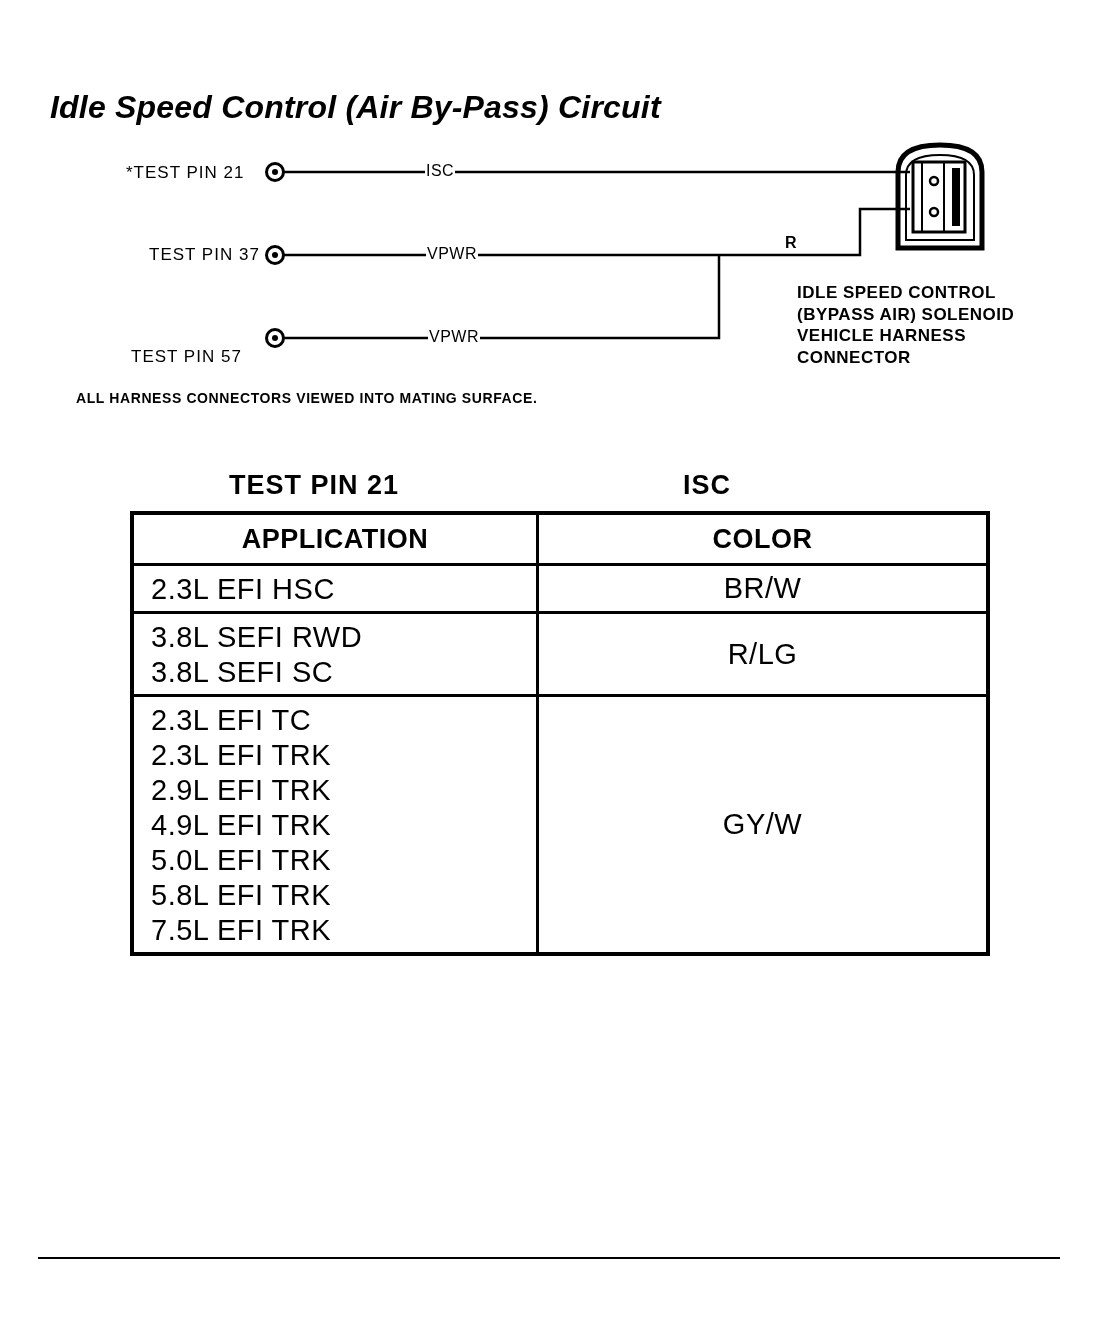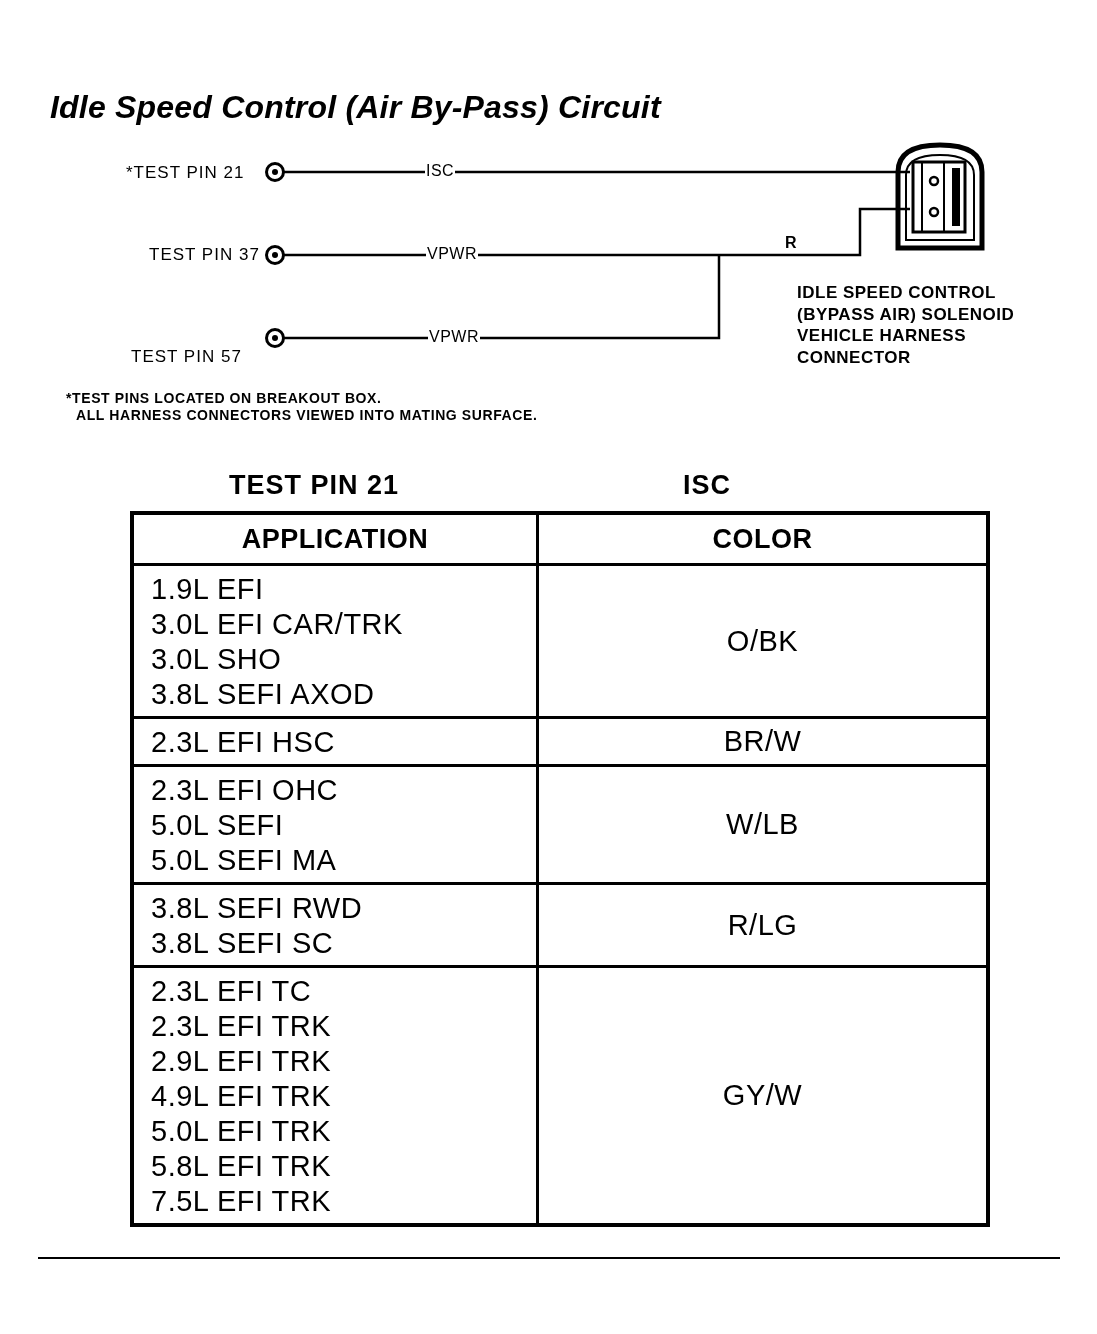--- a/index.html
+++ b/index.html
@@ -66,57 +66,39 @@
 <div class="wire-label" style="left:784px; top:234px; font-weight:bold;">R</div>
 
 <div class="connector-caption">
   <div>IDLE SPEED CONTROL</div>
   <div>(BYPASS AIR) SOLENOID</div>
   <div>VEHICLE HARNESS</div>
   <div>CONNECTOR</div>
 </div>
 
 <div class="notes">
-  <div>*TEST PINS LOCATED ON BREAKOUT BOX.</div>
   <div style="padding-left:10px;">ALL HARNESS CONNECTORS VIEWED INTO MATING SURFACE.</div>
 </div>
 
 <div class="tbl-head" style="left:229px;">TEST PIN 21</div>
 <div class="tbl-head" style="left:683px;">ISC</div>
 
 <table class="apps">
   <thead>
     <tr>
       <th>APPLICATION</th>
       <th>COLOR</th>
     </tr>
   </thead>
   <tbody>
     <tr>
       <td class="app">
-        <span class="app-line">1.9L EFI</span>
-        <span class="app-line">3.0L EFI CAR/TRK</span>
-        <span class="app-line">3.0L SHO</span>
-        <span class="app-line">3.8L SEFI AXOD</span>
-      </td>
-      <td class="color">O/BK</td>
-    </tr>
-    <tr>
-      <td class="app">
         <span class="app-line">2.3L EFI HSC</span>
       </td>
       <td class="color">BR/W</td>
-    </tr>
-    <tr>
-      <td class="app">
-        <span class="app-line">2.3L EFI OHC</span>
-        <span class="app-line">5.0L SEFI</span>
-        <span class="app-line">5.0L SEFI MA</span>
-      </td>
-      <td class="color">W/LB</td>
     </tr>
     <tr>
       <td class="app">
         <span class="app-line">3.8L SEFI RWD</span>
         <span class="app-line">3.8L SEFI SC</span>
       </td>
       <td class="color">R/LG</td>
     </tr>
     <tr>
       <td class="app">

